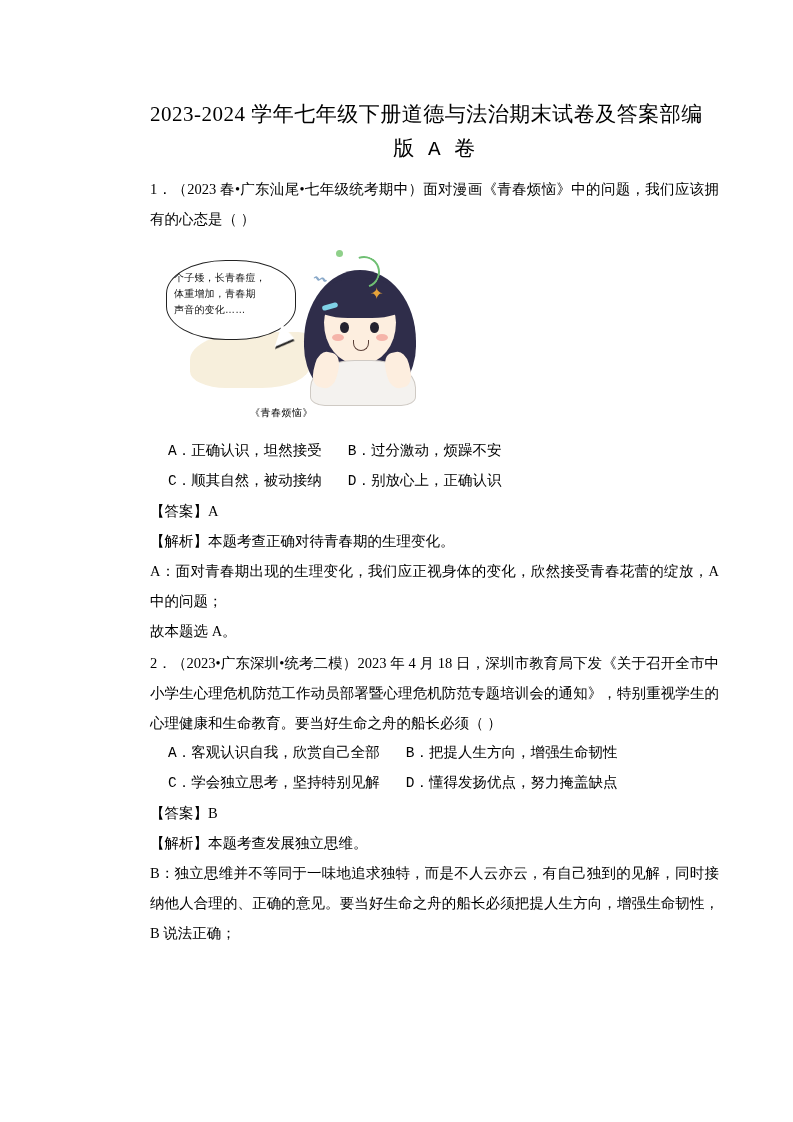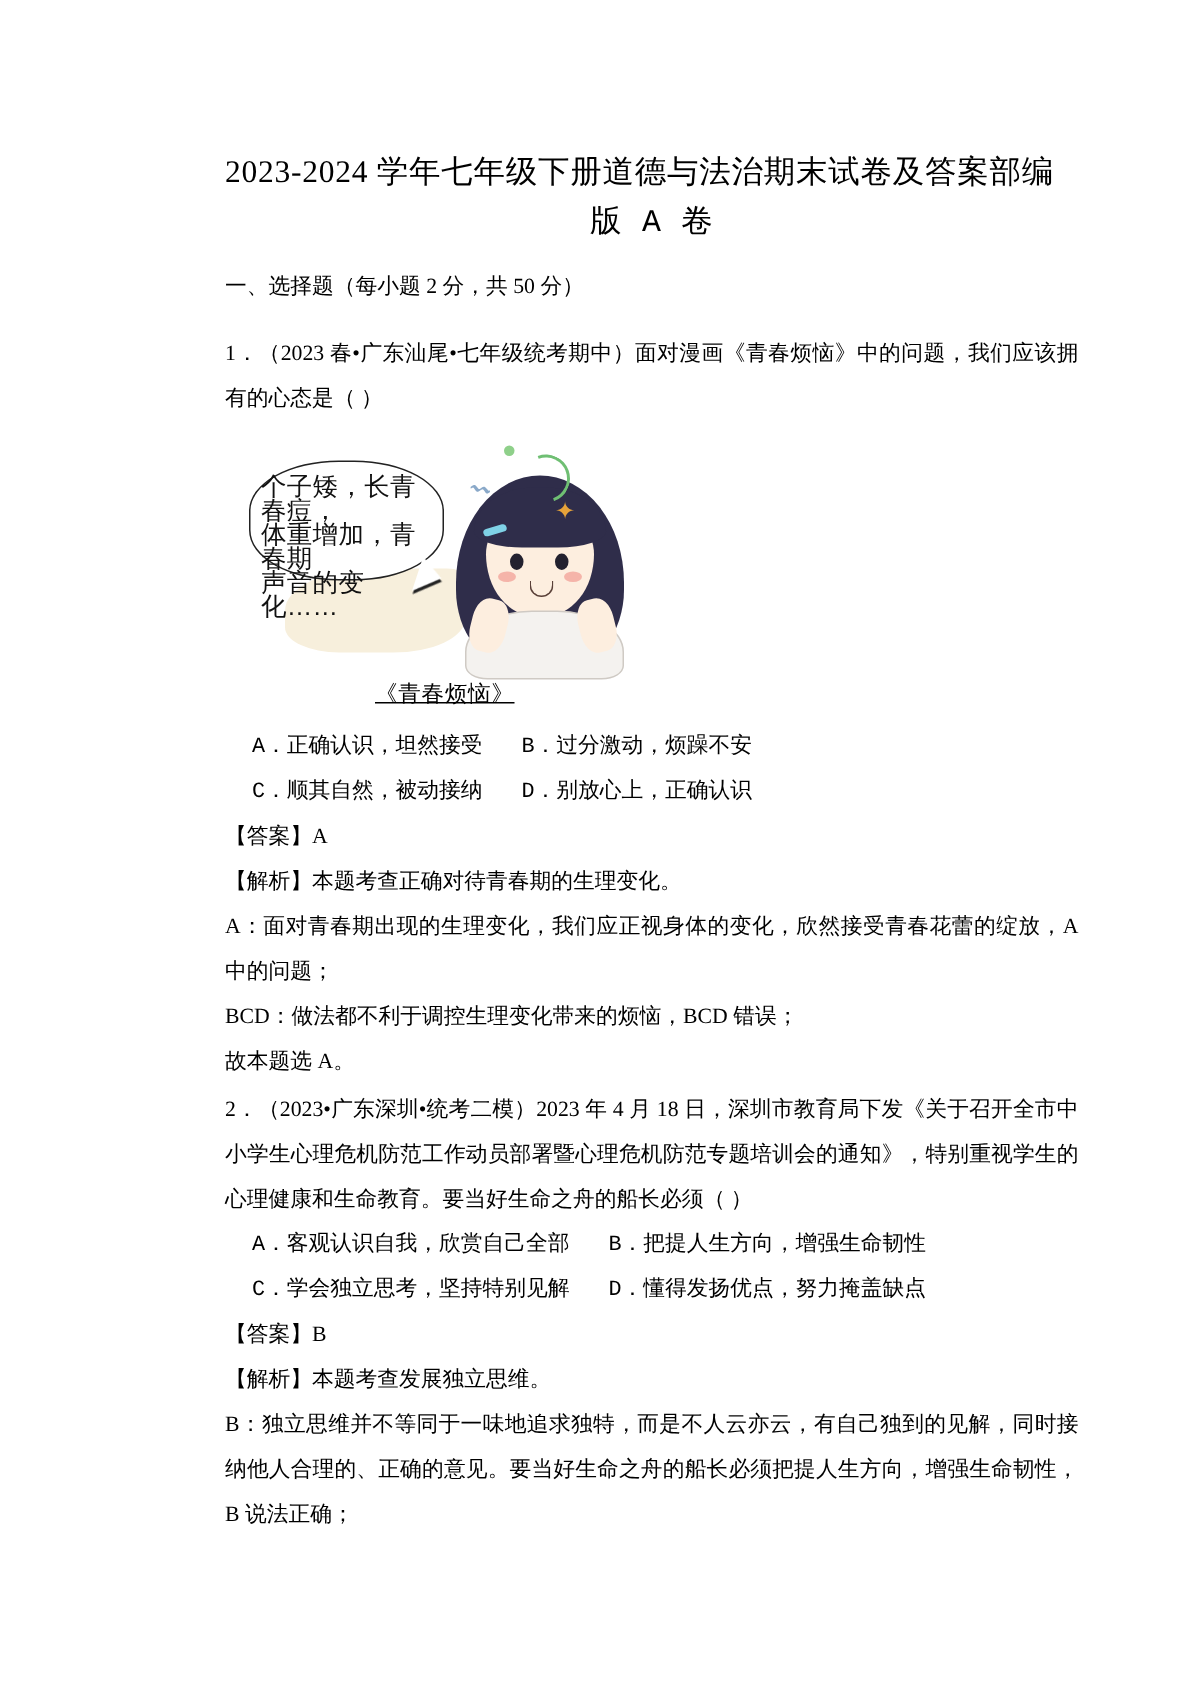--- a/index.html
+++ b/index.html
@@ -90,21 +90,21 @@
     border: 1.6px solid #222;
     border-radius: 46% 46% 46% 46% / 42% 42% 42% 42%;
     z-index: 5;
   }
   .bubble-text {
     position: absolute;
     left: 14px;
     top: 30px;
     width: 120px;
     font-family: "Liberation Sans", "DejaVu Sans", sans-serif;
-    font-size: 17px;
+    font-size: 10px;
     line-height: 16px;
     color: #111;
     z-index: 6;
     white-space: pre-line;
     letter-spacing: 0.2px;
   }
   .bubble-tail {
     position: absolute;
     left: 118px;
     top: 86px;
@@ -261,23 +261,22 @@
     top: 28px;
     color: #8aa9c9;
     font-size: 13px;
     z-index: 4;
     transform: rotate(10deg);
   }
   .fig-caption {
     position: absolute;
     left: 100px;
     top: 166px;
-    font-size: 15px;
+    font-size: 10px;
     letter-spacing: 0.5px;
-    text-decoration: underline;
   }
 
   .watermark {
     position: absolute;
     left: 0;
     right: 0;
     bottom: 30px;
     text-align: center;
     font-family: "Liberation Sans", "DejaVu Sans", sans-serif;
     font-size: 13px;
@@ -288,21 +287,20 @@
 </head>
 <body>
 
 <div class="page">
 
   <div class="doc-title">
     <span class="line1">2023-2024 学年七年级下册道德与法治期末试卷及答案部编</span>
     <span class="line2">版 A 卷</span>
   </div>
 
-  <p class="section-head">一、选择题（每小题 2 分，共 50 分）</p>
 
   <div class="q-block">
     <p class="body-line">1．（2023 春•广东汕尾•七年级统考期中）面对漫画《青春烦恼》中的问题，我们应该拥有的心态是（            ）</p>
 
     <div class="figure">
       <div class="figure-inner">
         <div class="beige-shape"></div>
         <div class="bubble"></div>
         <div class="bubble-tail"></div>
         <div class="bubble-text">个子矮，长青春痘，
@@ -331,21 +329,20 @@
       </div>
       <div class="fig-caption">《青春烦恼》</div>
     </div>
 
     <p class="opt-line"><span>A．正确认识，坦然接受</span><span class="opt-gap"></span><span>B．过分激动，烦躁不安</span></p>
     <p class="opt-line"><span>C．顺其自然，被动接纳</span><span class="opt-gap"></span><span>D．别放心上，正确认识</span></p>
 
     <p class="body-line">【答案】A</p>
     <p class="body-line">【解析】本题考查正确对待青春期的生理变化。</p>
     <p class="body-line">A：面对青春期出现的生理变化，我们应正视身体的变化，欣然接受青春花蕾的绽放，A 中的问题；</p>
-    <p class="body-line">BCD：做法都不利于调控生理变化带来的烦恼，BCD 错误；</p>
     <p class="body-line">故本题选 A。</p>
   </div>
 
   <div class="q-block">
     <p class="body-line">2．（2023•广东深圳•统考二模）2023 年 4 月 18 日，深圳市教育局下发《关于召开全市中小学生心理危机防范工作动员部署暨心理危机防范专题培训会的通知》，特别重视学生的心理健康和生命教育。要当好生命之舟的船长必须（            ）</p>
     <p class="opt-line"><span>A．客观认识自我，欣赏自己全部</span><span class="opt-gap"></span><span>B．把提人生方向，增强生命韧性</span></p>
     <p class="opt-line"><span>C．学会独立思考，坚持特别见解</span><span class="opt-gap"></span><span>D．懂得发扬优点，努力掩盖缺点</span></p>
     <p class="body-line">【答案】B</p>
     <p class="body-line">【解析】本题考查发展独立思维。</p>
     <p class="body-line">B：独立思维并不等同于一味地追求独特，而是不人云亦云，有自己独到的见解，同时接纳他人合理的、正确的意见。要当好生命之舟的船长必须把提人生方向，增强生命韧性，B 说法正确；</p>

